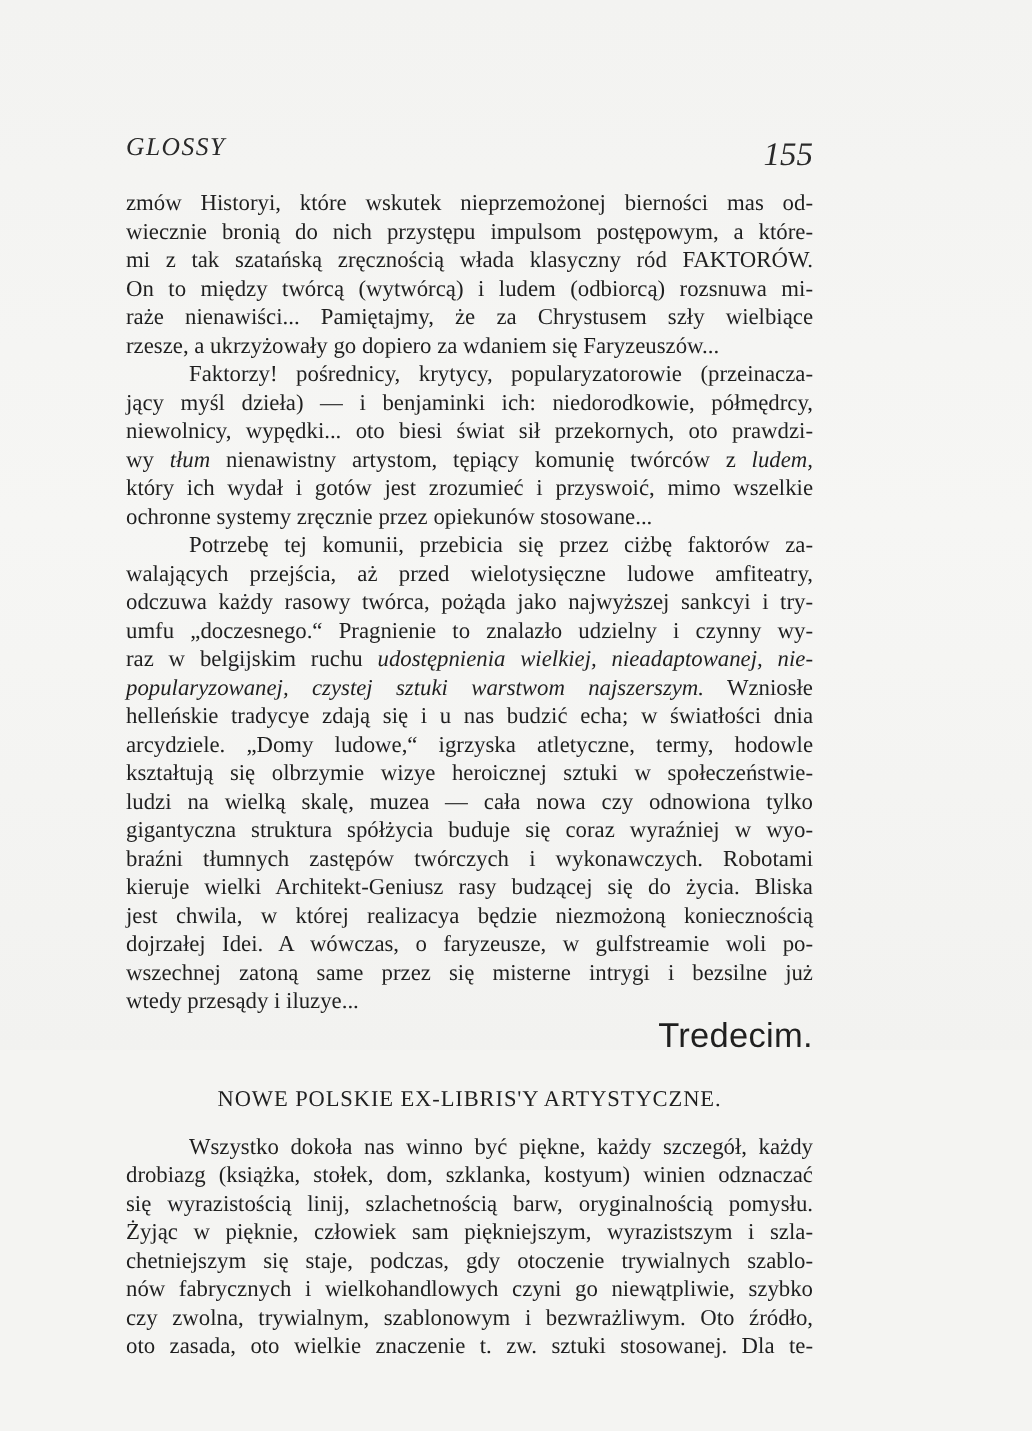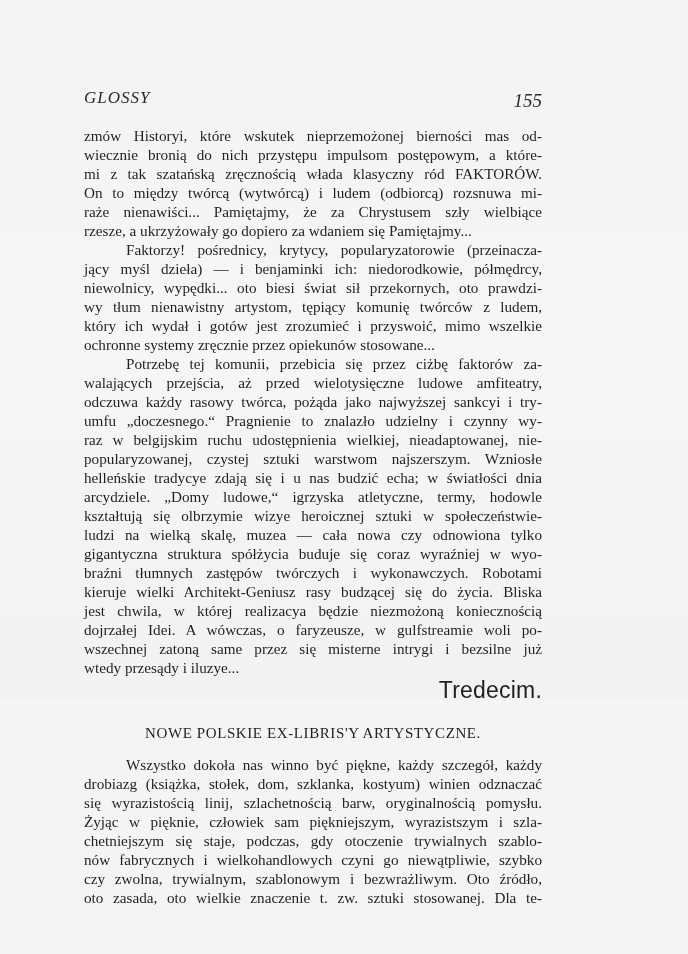--- a/index.html
+++ b/index.html
@@ -18,34 +18,34 @@
   .running-head {
     position: absolute; left: 84px; top: 88px; width: 458px; height: 24px;
   }
   .running-title {
     position: absolute; left: 0; top: 0;
     font-style: italic; font-size: 17px; letter-spacing: 1px;
     color: #2a2a2a;
   }
   .page-number {
     position: absolute; right: 0; top: 2px;
-    font-style: italic; font-size: 19px; color: #2a2a2a;
+    font-style: italic; font-size: 22px; color: #2a2a2a;
   }
   .text-block {
     position: absolute; left: 84px; top: 126px; width: 458px;
     font-size: 15.2px; line-height: 19px;
   }
   .line {
     display: block; white-space: nowrap;
     text-align: justify; text-align-last: justify;
     height: 19px;
   }
   .line.last { text-align-last: left; }
   .line.indent { padding-left: 42px; }
-  .it { }
+  .it { font-style: italic; }
   .signature {
     display: block; text-align: right; font-family: "Liberation Sans", "DejaVu Sans", sans-serif;
     font-size: 23px; margin-top: 4px; height: 24px; letter-spacing: 0.2px;
   }
   .section-title {
     display: block; text-align: center; 
     font-size: 15px; letter-spacing: 0.6px;
     margin-top: 19px; margin-bottom: 12px; height: 19px;
   }
 </style>
@@ -60,21 +60,21 @@
   </div>
 
   <div class="text-block">
 
     <div>
       <span class="line">zmów Historyi, które wskutek nieprzemożonej bierności mas od-</span>
       <span class="line">wiecznie bronią do nich przystępu impulsom postępowym, a które-</span>
       <span class="line">mi z tak szatańską zręcznością włada klasyczny ród FAKTORÓW.</span>
       <span class="line">On to między twórcą (wytwórcą) i ludem (odbiorcą) rozsnuwa mi-</span>
       <span class="line">raże nienawiści... Pamiętajmy, że za Chrystusem szły wielbiące</span>
-      <span class="line last">rzesze, a ukrzyżowały go dopiero za wdaniem się Pamiętajmy...</span>
+      <span class="line last">rzesze, a ukrzyżowały go dopiero za wdaniem się Faryzeuszów...</span>
     </div>
 
     <div>
       <span class="line indent">Faktorzy! pośrednicy, krytycy, popularyzatorowie (przeinacza-</span>
       <span class="line">jący myśl dzieła) — i benjaminki ich: niedorodkowie, półmędrcy,</span>
       <span class="line">niewolnicy, wypędki... oto biesi świat sił przekornych, oto prawdzi-</span>
       <span class="line"><span>wy </span><span class="it">tłum</span><span> nienawistny artystom, tępiący komunię twórców z </span><span class="it">ludem,</span></span>
       <span class="line">który ich wydał i gotów jest zrozumieć i przyswoić, mimo wszelkie</span>
       <span class="line last">ochronne systemy zręcznie przez opiekunów stosowane...</span>
     </div>

